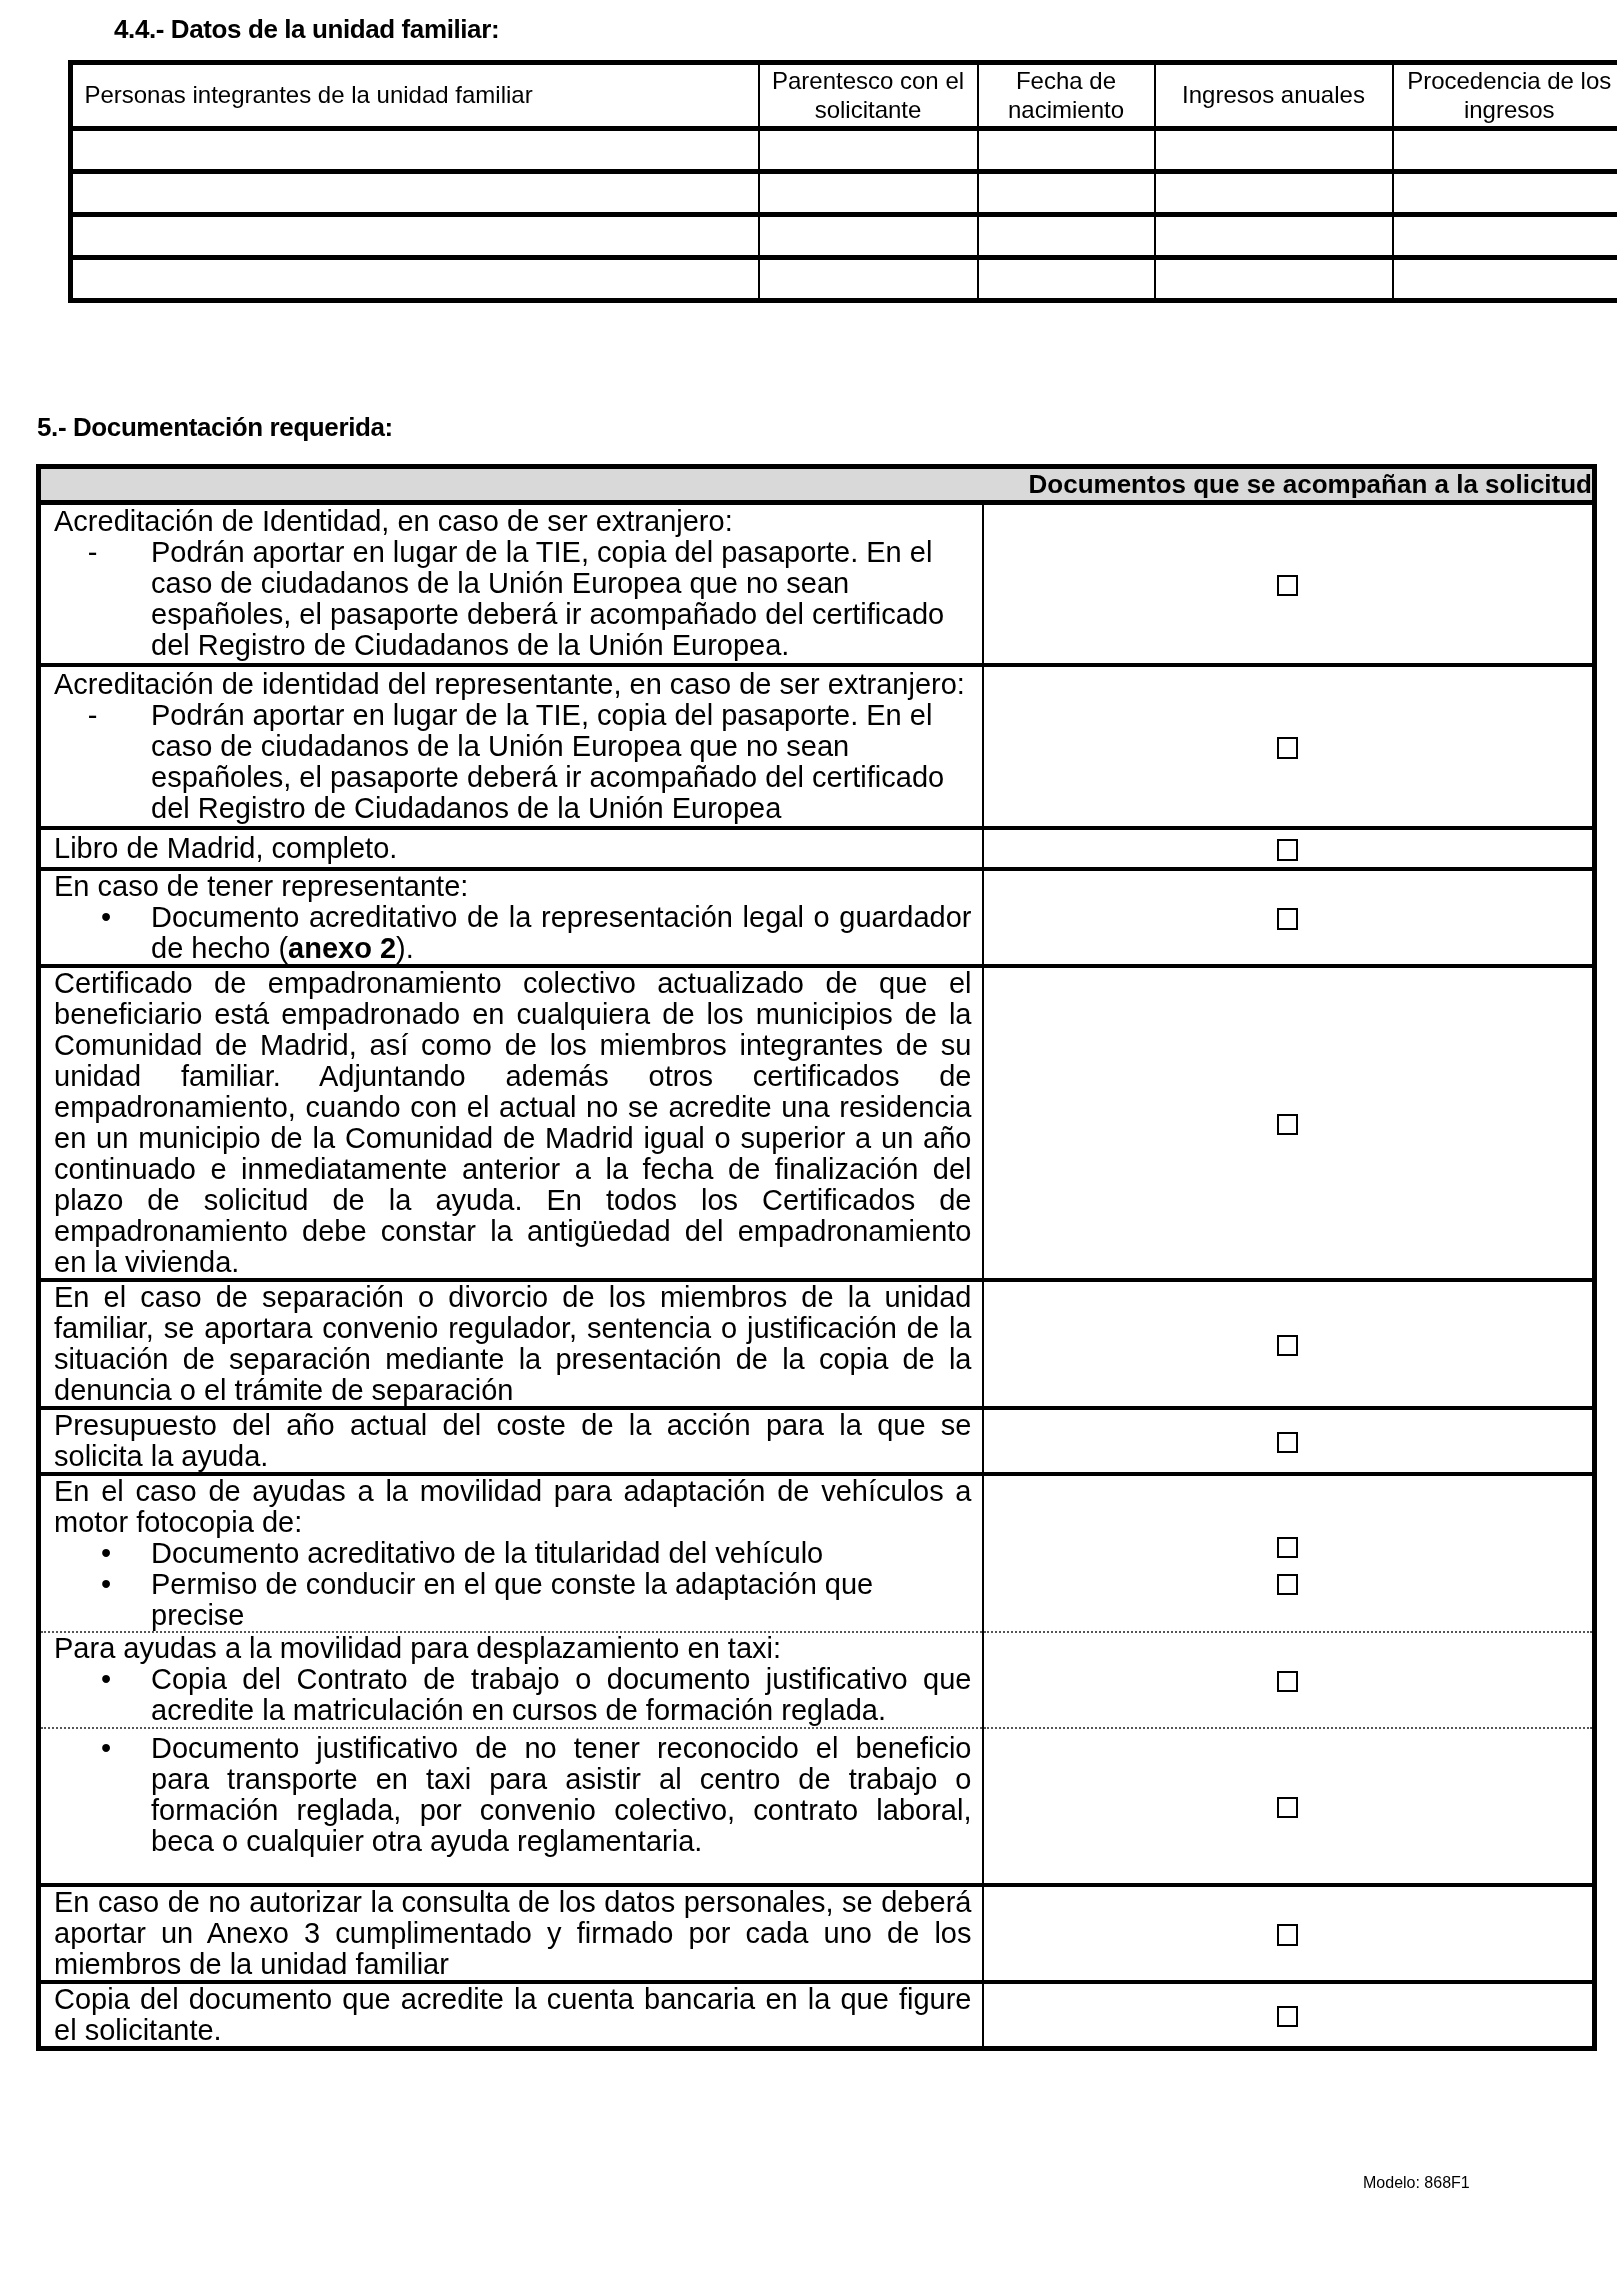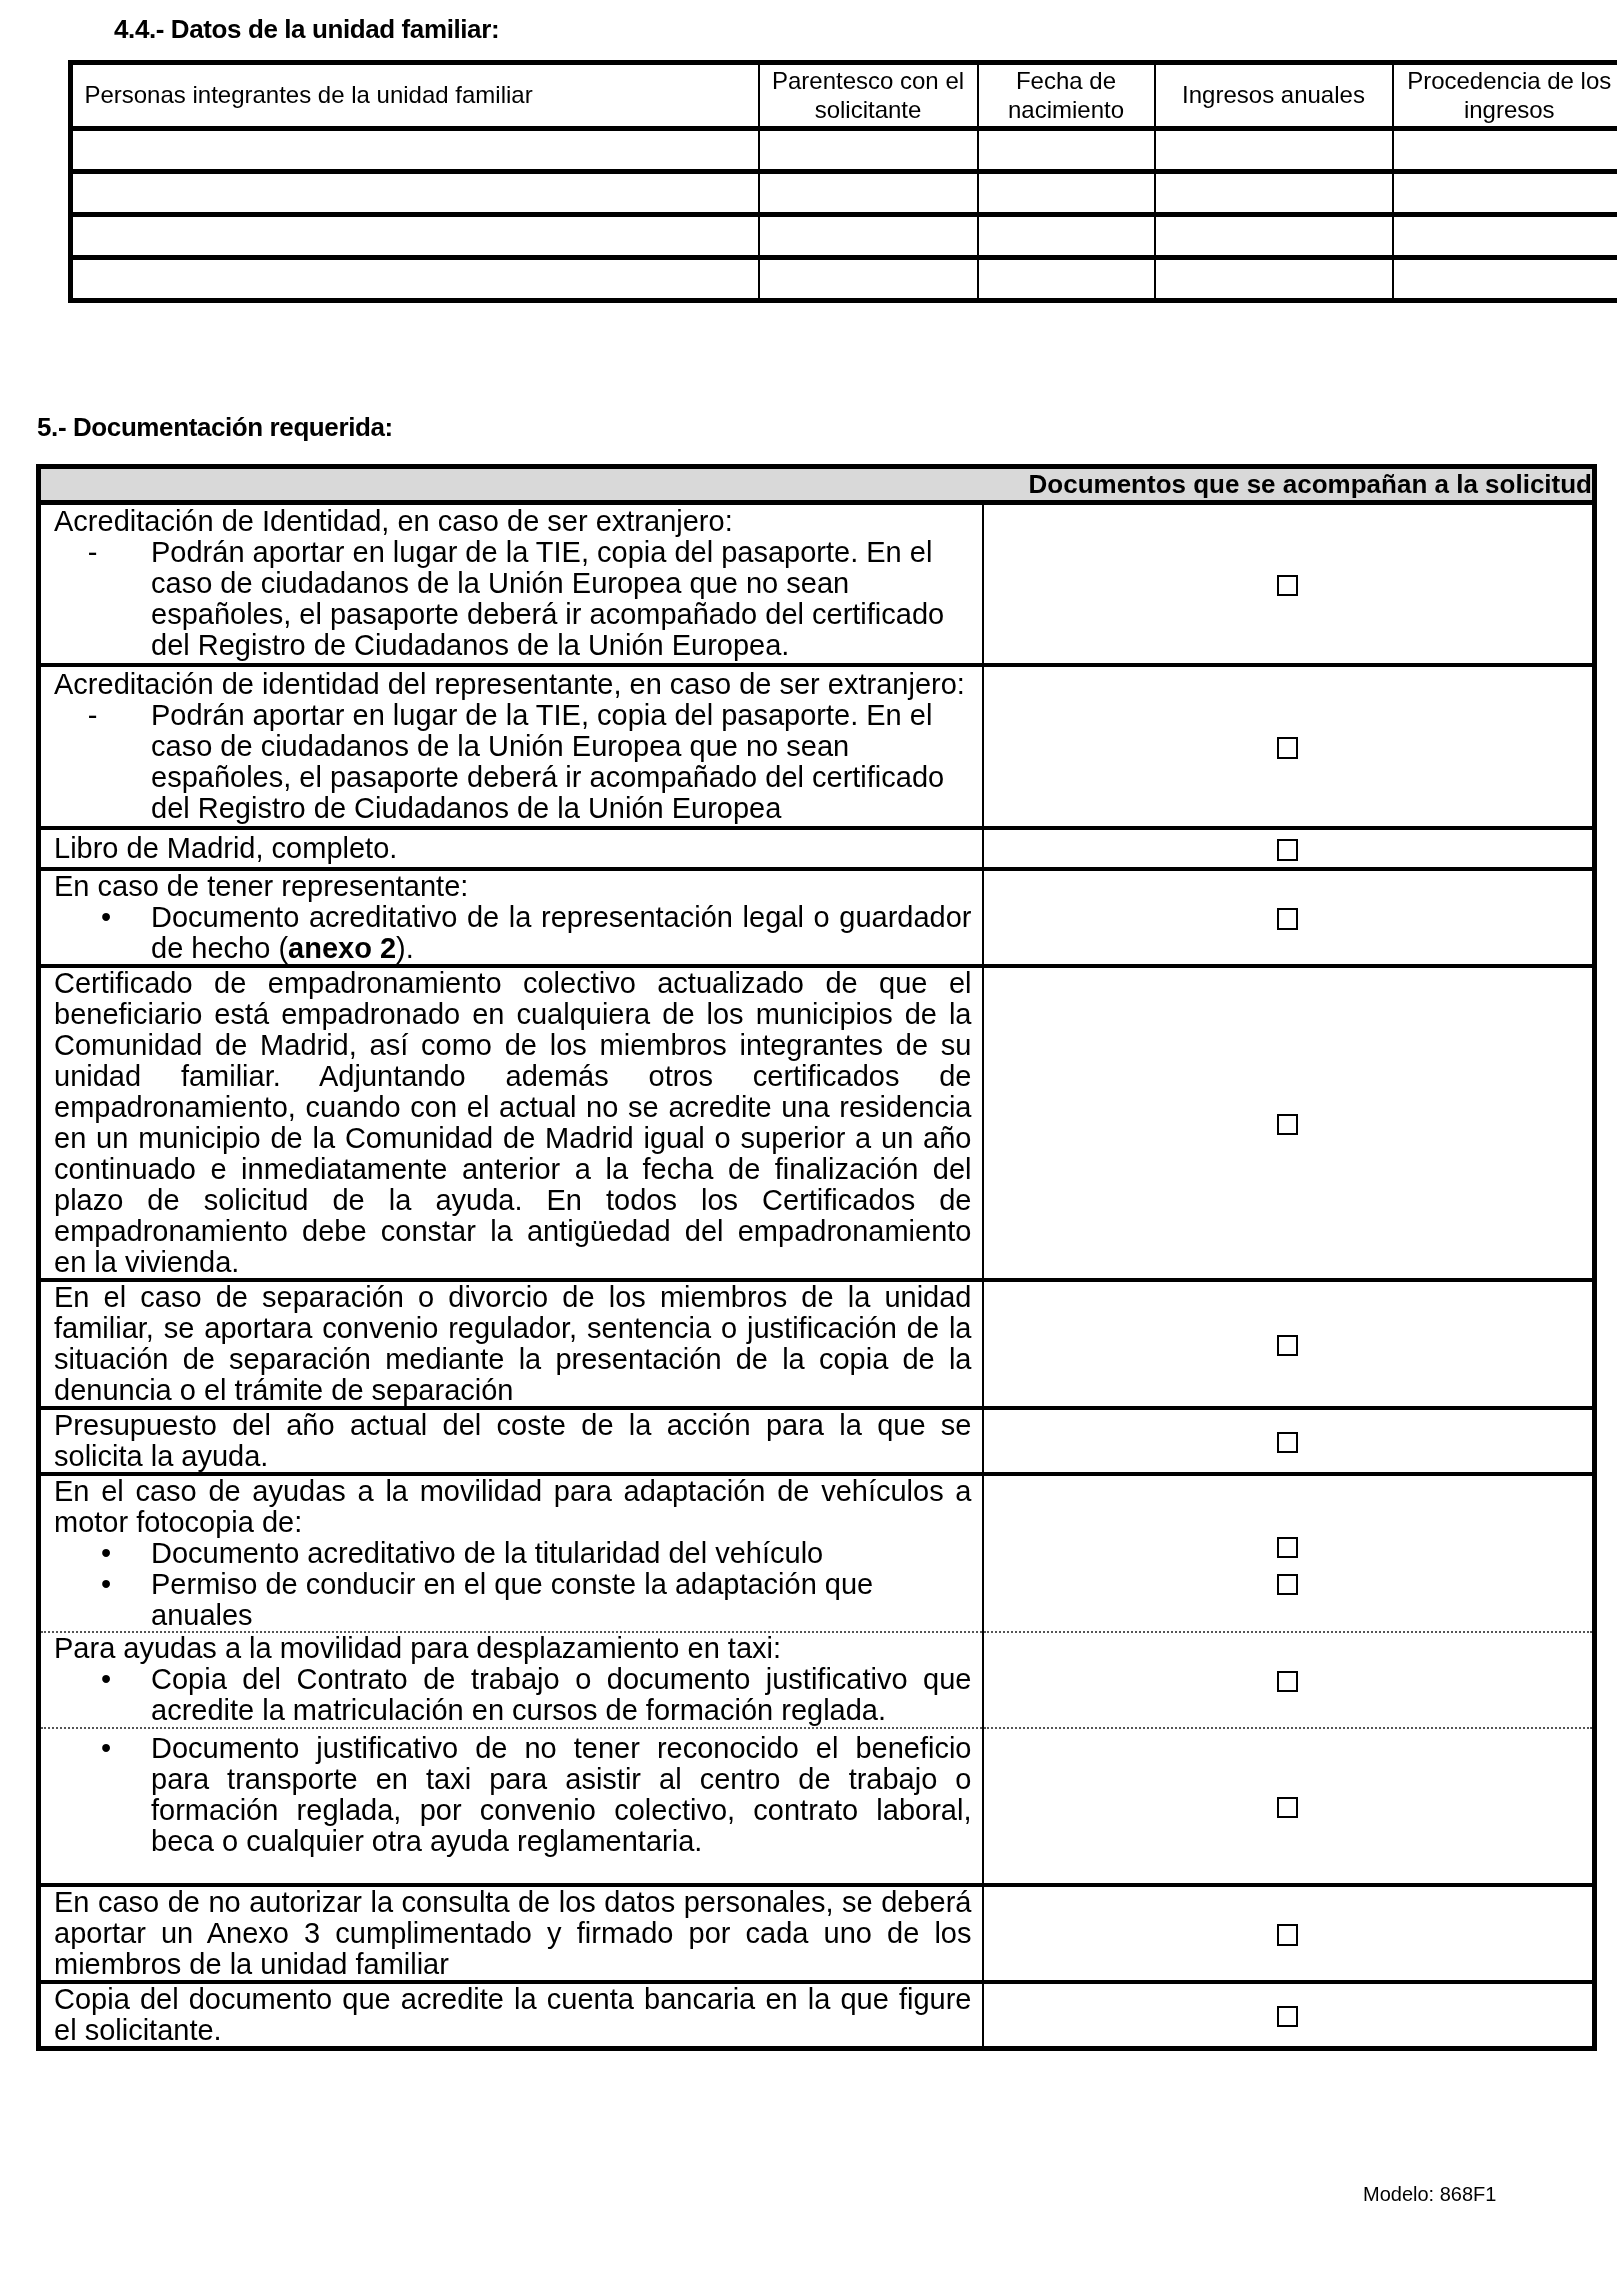--- a/index.html
+++ b/index.html
@@ -24,21 +24,21 @@
   #docs-table tr.solid td { border-bottom: 4.3px solid #000; }
   #docs-table tr.dotted td { border-bottom: 2.1px dotted #555; }
   #docs-table tr.last td { border-bottom: none; }
   .bullet-line { display: flex; }
   .bullet-mark { width: 97px; flex: 0 0 97px; text-align: center; padding-left: 7.1px; box-sizing: border-box; }
   .bullet-text { flex: 1; text-align: justify; }
   .dash-mark { width: 97px; flex: 0 0 97px; text-align: center; box-sizing: border-box; padding-right: 20px; }
   .checkbox { display: inline-block; width: 21.4px; height: 21.4px; border: 2.8px solid #000; box-sizing: border-box; background: #fff; vertical-align: middle; cursor: pointer; }
   .cb-stack { display: flex; flex-direction: column; align-items: center; gap: 15.7px; padding-top: 28.5px; }
   .bold { font-weight: bold; }
-  #footer-model { position: absolute; left: 1363px; top: 2174px; font-size: 20px; margin-top: 9px; }
+  #footer-model { position: absolute; left: 1363px; top: 2174px; font-size: 16px; }
 </style>
 </head>
 <body>
 
 <div id="t44-title" class="section-title">4.4.- Datos de la unidad familiar:</div>
 
 <table id="family-table">
   <colgroup>
     <col style="width:688px">
       <col style="width:219px">
@@ -156,21 +156,21 @@
 
     <tr class="dotted" style="height:129px">
       <td class="text">
         <div>En el caso de ayudas a la movilidad para adaptación de vehículos a motor fotocopia de:</div>
         <div class="bullet-line">
           <span class="bullet-mark">•</span>
           <span class="bullet-text" style="text-align:left">Documento acreditativo de la titularidad del vehículo</span>
         </div>
         <div class="bullet-line">
           <span class="bullet-mark">•</span>
-          <span class="bullet-text" style="text-align:left">Permiso de conducir en el que conste la adaptación que anuales</span>
+          <span class="bullet-text" style="text-align:left">Permiso de conducir en el que conste la adaptación que precise</span>
         </div>
       </td>
       <td class="check" style="vertical-align:top">
         <div class="cb-stack" style="padding-top:61px;gap:15.7px">
           <span class="checkbox"></span>
           <span class="checkbox"></span>
         </div>
       </td>
     </tr>
 

